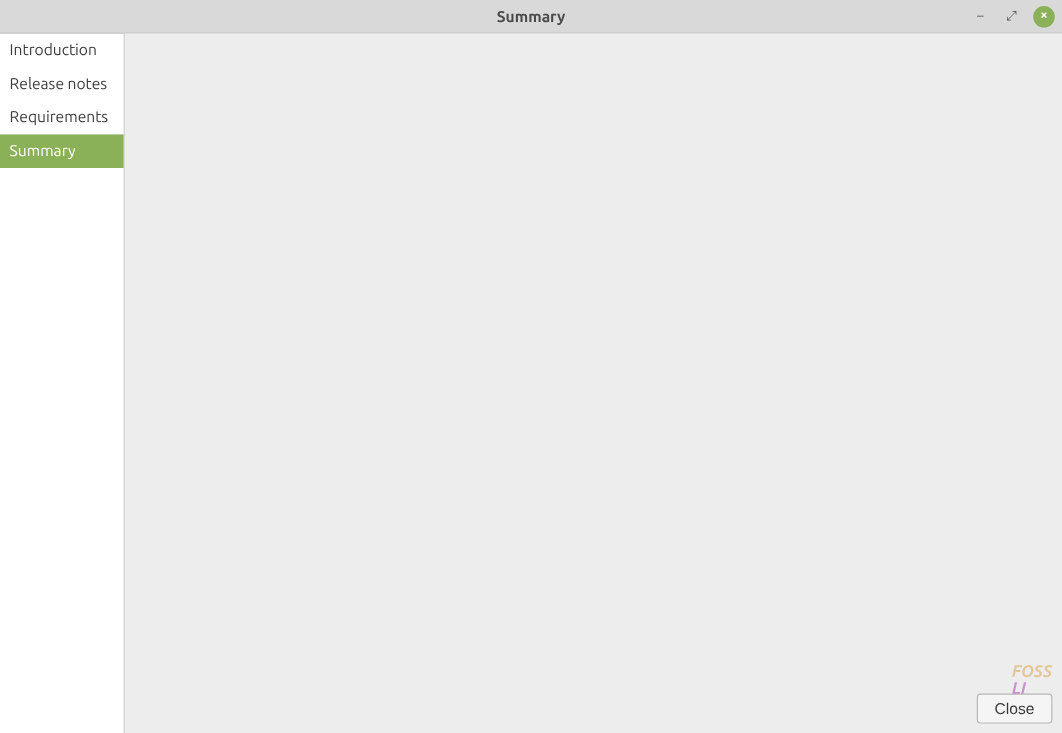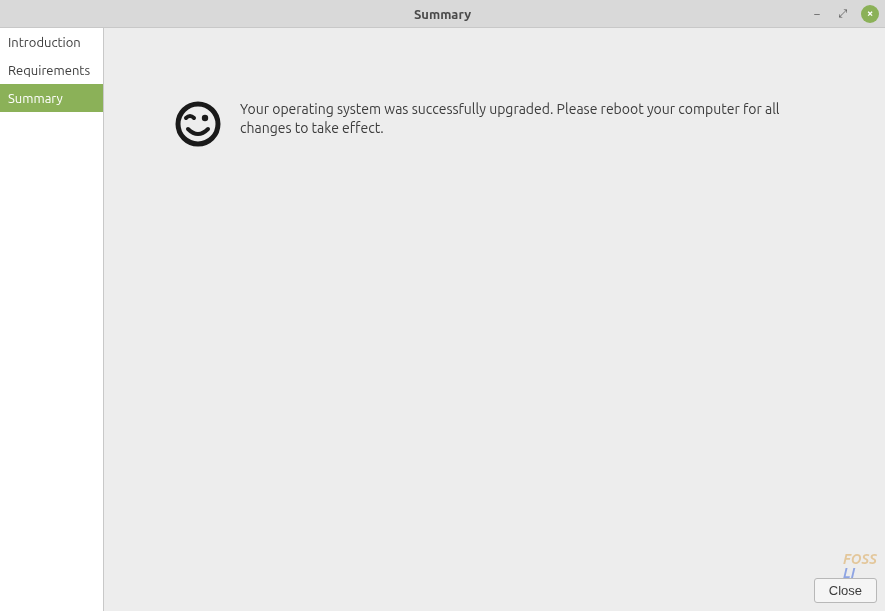--- a/index.html
+++ b/index.html
@@ -126,53 +126,43 @@
     bottom: 30px;
     pointer-events: none;
     opacity: 0.45;
     font-weight: bold;
     font-size: 14px;
     line-height: 1.05;
     text-align: left;
     font-style: italic;
   }
   .watermark .l1 { color: #d89a3a; }
-  .watermark .l2 { color: #1d4ed8; }
+  .watermark .l2 { color: #a21caf; }
 </style>
 </head>
 <body>
 
 <div class="titlebar">
   <span class="titlebar-title">Summary</span>
   <div class="titlebar-controls">
     <div class="tb-btn">–</div>
     <div class="tb-btn">⤢</div>
     <div class="tb-btn tb-close">×</div>
   </div>
 </div>
 
 <div class="window-body">
   <div class="sidebar">
     <div class="sidebar-item">Introduction</div>
+    <div class="sidebar-item">Release notes</div>
     <div class="sidebar-item">Requirements</div>
     <div class="sidebar-item active">Summary</div>
   </div>
 
   <div class="main">
-    <div class="message-row">
-      <div class="smiley-wrap">
-        <svg viewBox="0 0 48 48" width="48" height="48">
-          <circle cx="24" cy="24" r="20" fill="none" stroke="#1a1a1a" stroke-width="5"></circle>
-          <path d="M12 18 Q16 14 20 18" fill="none" stroke="#1a1a1a" stroke-width="4" stroke-linecap="round"></path>
-          <circle cx="31" cy="18" r="3.2" fill="#1a1a1a"></circle>
-          <path d="M14 29 Q24 39 34 29" fill="none" stroke="#1a1a1a" stroke-width="4" stroke-linecap="round"></path>
-        </svg>
-      </div>
-      <div class="message-text">Your operating system was successfully upgraded. Please reboot your computer for all changes to take effect.</div>
-    </div>
 
     <div class="watermark">
       <div class="l1">FOSS</div>
       <div class="l2">LI</div>
     </div>
 
     <div class="footer">
       <button class="close-button">Close</button>
     </div>
   </div>

